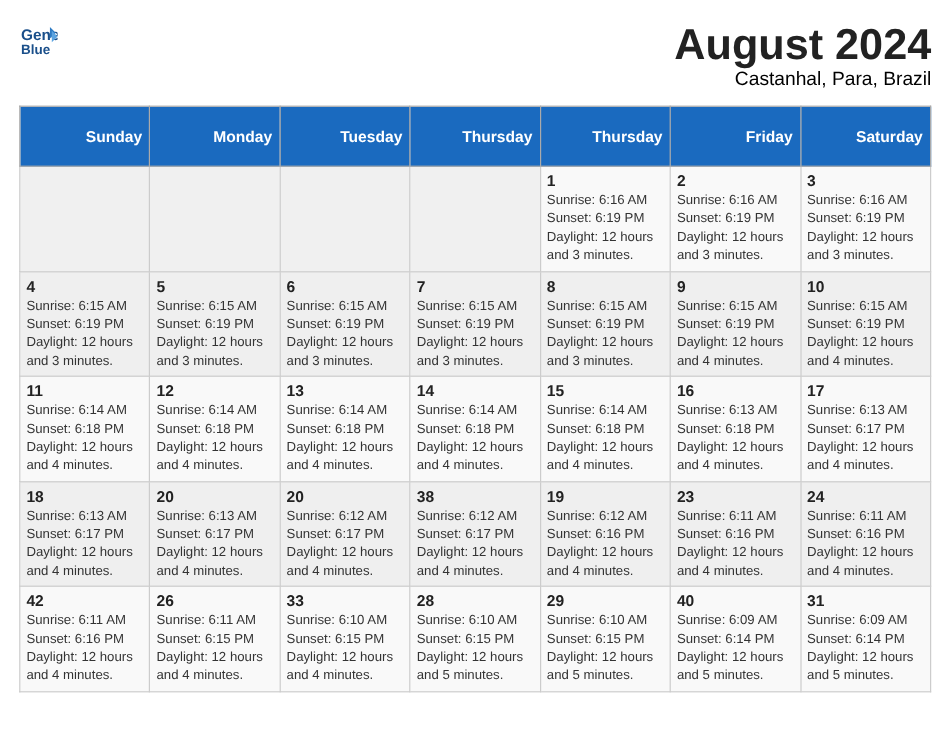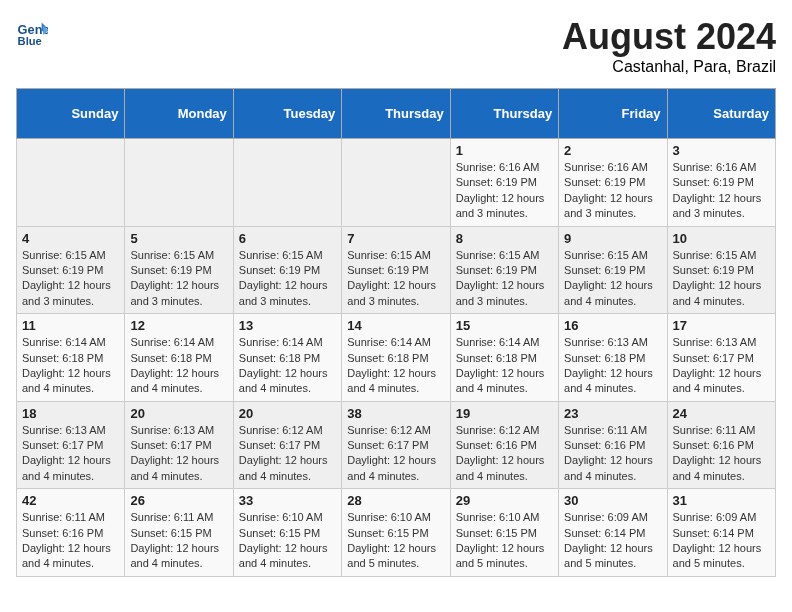--- a/index.html
+++ b/index.html
@@ -294,21 +294,21 @@
 Sunset: 6:15 PM
 Daylight: 12 hours and 5 minutes.</div>
         </td>
         <td>
           <span class="day-number">29</span>
           <div class="day-info" style="white-space: pre-line;">Sunrise: 6:10 AM
 Sunset: 6:15 PM
 Daylight: 12 hours and 5 minutes.</div>
         </td>
         <td>
-          <span class="day-number">30</span>
+          <span class="day-number">40</span>
           <div class="day-info" style="white-space: pre-line;">Sunrise: 6:09 AM
 Sunset: 6:14 PM
 Daylight: 12 hours and 5 minutes.</div>
         </td>
         <td>
           <span class="day-number">31</span>
           <div class="day-info" style="white-space: pre-line;">Sunrise: 6:09 AM
 Sunset: 6:14 PM
 Daylight: 12 hours and 5 minutes.</div>
         </td>

